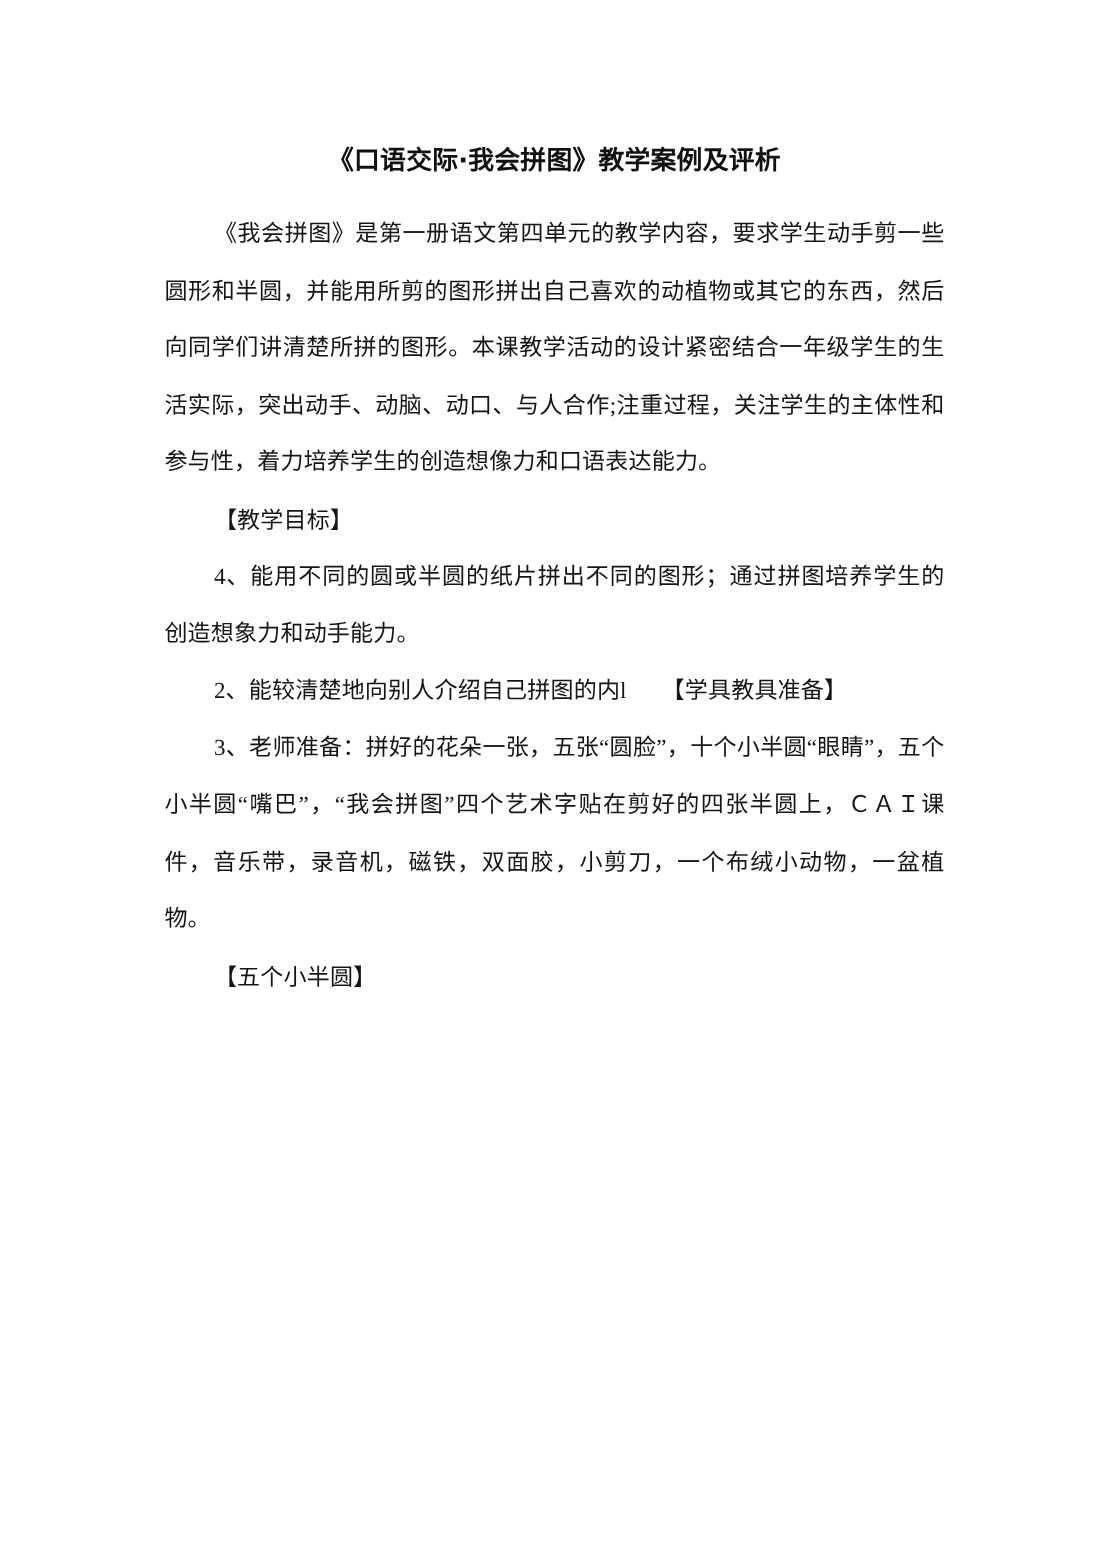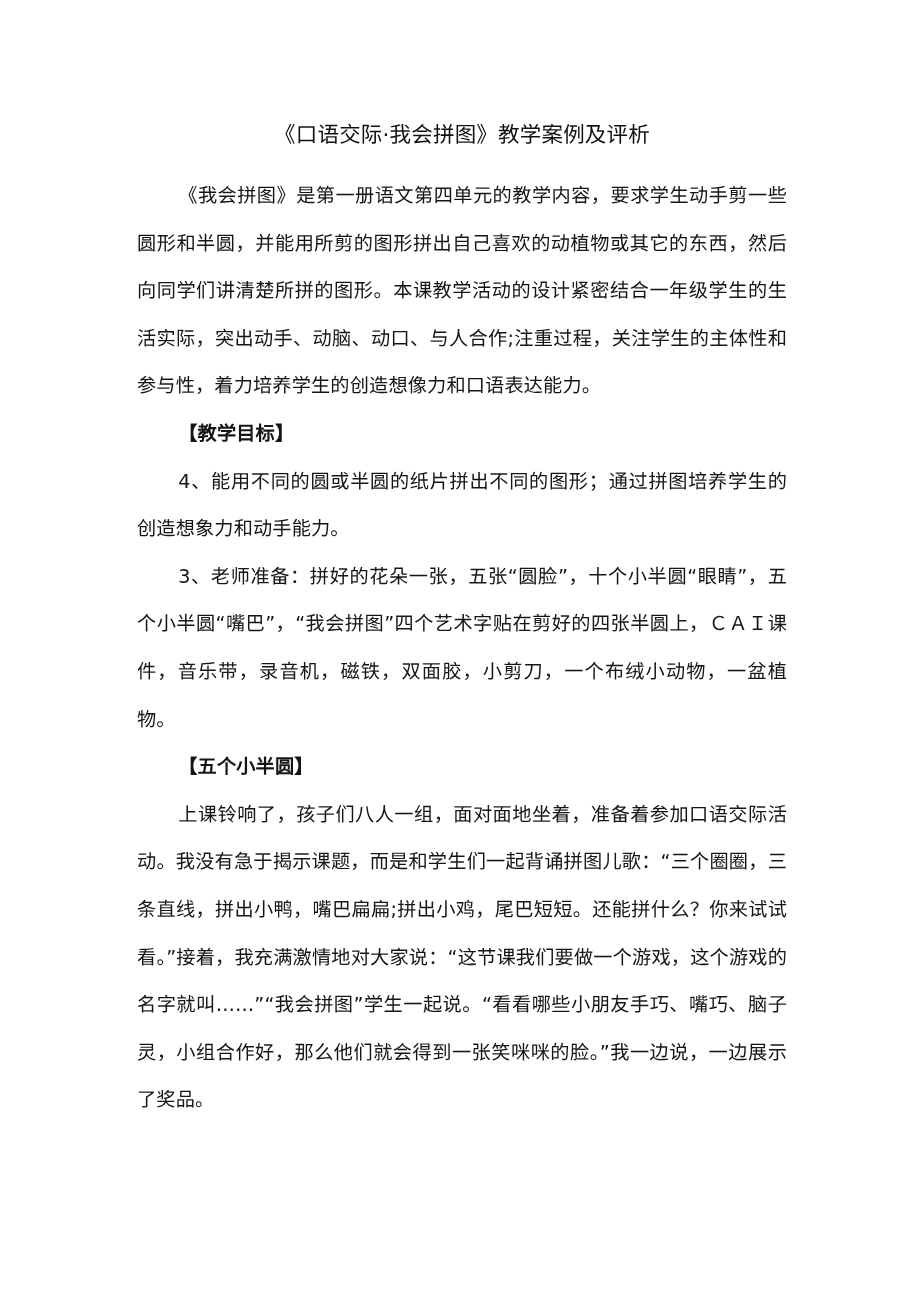--- a/index.html
+++ b/index.html
@@ -29,70 +29,70 @@
 
   #doc-body {
     position: absolute;
     left: 137px;
     top: 112px;
     width: 650px;
   }
 
   .doc-title {
     font-size: 21.5px;
-    font-weight: normal;
+    font-weight: bold;
     text-align: center;
     line-height: 46px;
     letter-spacing: 0.2px;
     margin: 0 0 14px 0;
     color: #111111;
     white-space: nowrap;
   }
 
   .para {
     font-size: 19.2px;
     line-height: 47.6px;
     text-align: justify;
     text-justify: inter-ideograph;
     margin: 0;
     color: #151515;
     letter-spacing: 0.15px;
     word-break: break-all;
+    font-family: Liberation Serif, serif;
   }
 
   .para.indent {
     text-indent: 2.15em;
   }
 
   .section-head {
     font-size: 19.2px;
     line-height: 47.6px;
     margin: 0;
     text-indent: 2.15em;
     color: #151515;
     letter-spacing: 0.15px;
-    font-weight: bold;
   }
 </style>
 </head>
 <body>
 
 <div id="page">
   <div id="doc-body">
 
     <h1 class="doc-title">《口语交际·我会拼图》教学案例及评析</h1>
 
     <p class="para indent">《我会拼图》是第一册语文第四单元的教学内容，要求学生动手剪一些圆形和半圆，并能用所剪的图形拼出自己喜欢的动植物或其它的东西，然后向同学们讲清楚所拼的图形。本课教学活动的设计紧密结合一年级学生的生活实际，突出动手、动脑、动口、与人合作;注重过程，关注学生的主体性和参与性，着力培养学生的创造想像力和口语表达能力。</p>
 
     <p class="section-head">【教学目标】</p>
 
     <p class="para indent">4、能用不同的圆或半圆的纸片拼出不同的图形；通过拼图培养学生的创造想象力和动手能力。</p>
 
+    <p class="para indent">2、能较清楚地向别人介绍自己拼图的内l　　【学具教具准备】</p>
 
 
     <p class="para indent">3、老师准备：拼好的花朵一张，五张“圆脸”，十个小半圆“眼睛”，五个小半圆“嘴巴”，“我会拼图”四个艺术字贴在剪好的四张半圆上，ＣＡＩ课件，音乐带，录音机，磁铁，双面胶，小剪刀，一个布绒小动物，一盆植物。</p>
 
     <p class="section-head">【五个小半圆】</p>
 
-    <p class="para indent">上课铃响了，孩子们八人一组，面对面地坐着，准备着参加口语交际活动。我没有急于揭示课题，而是和学生们一起背诵拼图儿歌：“三个圈圈，三条直线，拼出小鸭，嘴巴扁扁;拼出小鸡，尾巴短短。还能拼什么？你来试试看。”接着，我充满激情地对大家说：“这节课我们要做一个游戏，这个游戏的名字就叫……”“我会拼图”学生一起说。“看看哪些小朋友手巧、嘴巧、脑子灵，小组合作好，那么他们就会得到一张笑咪咪的脸。”我一边说，一边展示了奖品。</p>
 
   </div>
 </div>
 
 </body></html>

